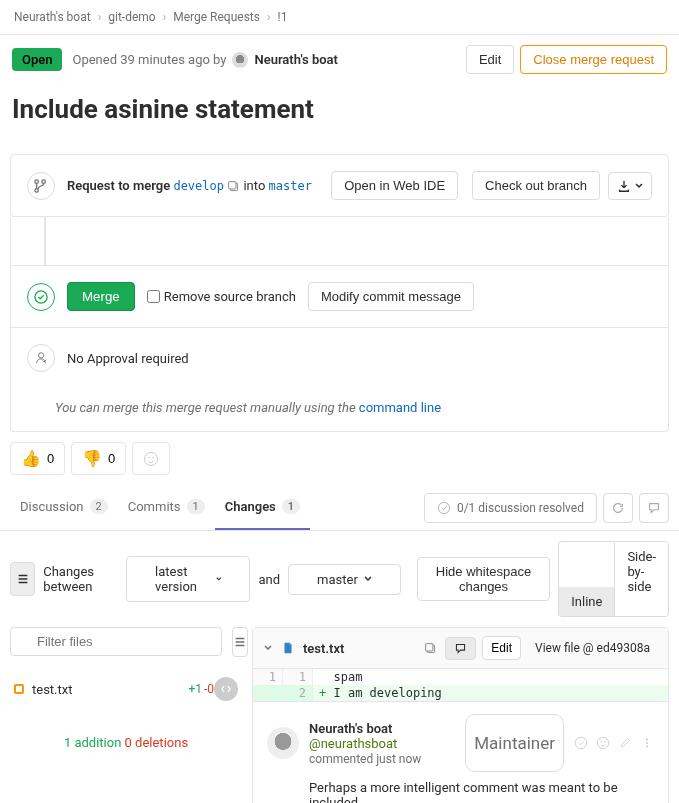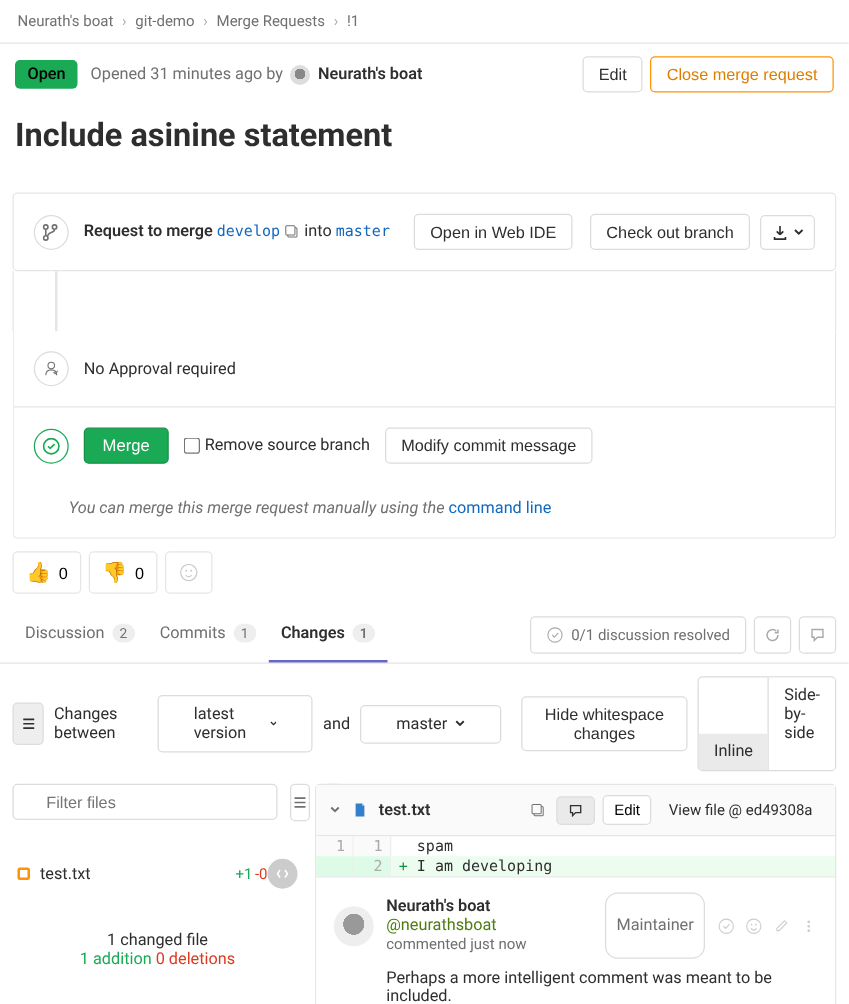--- a/index.html
+++ b/index.html
@@ -68,21 +68,21 @@
     .dropdown { border: 1px solid #dcdcdc; background: #fff; padding: 7px 28px; border-radius: 4px; font-size: 13px; display: flex; align-items: center; gap: 6px; cursor: pointer; }
     .spacer { flex: 1; }
     .toggle-group { display: flex; border: 1px solid #dcdcdc; border-radius: 4px; overflow: hidden; }
     .toggle-group .toggle { padding: 7px 12px; font-size: 13px; cursor: pointer; background: #fff; }
     .toggle-group .toggle.active { background: #eaeaea; margin-top: 45px; }
     .toggle-group .toggle + .toggle { border-left: 1px solid #dcdcdc; }
     
     
     .diff-area { display: flex; gap: 10px; padding: 0 10px 10px 10px; align-items: flex-start; }
     .file-sidebar { width: 232px; flex-shrink: 0; }
-    .file-tools { display: flex; gap: 10px; margin-bottom: 24px; }
+    .file-tools { display: flex; gap: 10px; margin-bottom: 14px; }
     .filter-input { flex: 1; border: 1px solid #dcdcdc; border-radius: 4px; padding: 6px 8px 6px 26px; font-size: 13px; position: relative; }
     .filter-wrap { position: relative; flex: 1; }
     .filter-wrap .search-ico { position: absolute; left: 8px; top: 50%; transform: translateY(-50%); color: #aaa; }
     .file-row { display: flex; align-items: center; padding: 6px 4px; font-size: 13px; }
     .file-dot { width: 10px; height: 10px; border: 2px solid #fc9403; border-radius: 2px; margin-right: 8px; }
     .file-name { flex: 1; }
     .add-count { color: #1aaa55; font-size: 12px; }
     .del-count { color: #db3b21; font-size: 12px; margin-left: 2px; }
     .drag-handle { width: 24px; height: 24px; background: #ccc; border-radius: 50%; display: flex; align-items: center; justify-content: center; color: #fff; font-size: 10px; margin-left: auto; }
     .summary { text-align: center; margin-top: 28px; font-size: 13px; }
@@ -106,21 +106,21 @@
     .ln.added { background: #ddfbe6; }
     .sign { color: #168f48; }
     
     .discussion { padding: 12px 14px; border-top: 1px solid #e5e5e5; background: #fff; }
     .disc-head { display: flex; align-items: center; gap: 10px; }
     .avatar-md { width: 32px; height: 32px; border-radius: 50%; background: radial-gradient(circle at 50% 45%, #999 35%, #eee 36%); flex-shrink: 0; }
     .disc-meta { flex: 1; font-size: 13px; }
     .disc-meta .uname { font-weight: 600; }
     .disc-meta .uhandle { color: #4d7c0f; }
     .disc-meta .utime { color: #707070; font-size: 12px; }
-    .role-tag { border: 1px solid #dcdcdc; color: #707070; border-radius: 10px; padding: 18px 8px; font-size: 13px; }
+    .role-tag { border: 1px solid #dcdcdc; color: #707070; border-radius: 10px; padding: 18px 8px; font-size: 17px; }
     .disc-icons { display: flex; gap: 8px; color: #aaa; align-items: center; }
     .disc-body { padding: 8px 0 4px 42px; font-size: 13px; }
     
     .reply-area { padding: 10px 14px 14px; display: flex; gap: 8px; border-top: 1px solid #efefef; background: #fafafa; }
     .reply-input { flex: 1; border: 1px solid #dcdcdc; border-radius: 4px; padding: 8px 10px; font-size: 13px; background: #fff; }
     
     svg { display: block; }
   </style>
 </head>
 <body>
@@ -131,21 +131,21 @@
   <span class="crumb">git-demo</span>
   <span class="sep">›</span>
   <span class="crumb">Merge Requests</span>
   <span class="sep">›</span>
   <span class="crumb">!1</span>
 </div>
 
 <div class="header-bar">
   <span class="status-open">Open</span>
   <span class="opened-by">
-    <span>Opened 31 minutes ago by</span>
+    <span>Opened 39 minutes ago by</span>
     <span class="avatar-sm"></span>
     <b>Neurath's boat</b>
   </span>
   <button class="btn">Edit</button>
   <button class="btn btn-warning">Close merge request</button>
 </div>
 
 <h1 class="title">Include asinine statement</h1>
 
 <div class="card">
@@ -178,43 +178,43 @@
             <path d="M1 2l3 3 3-3" stroke="#2e2e2e" fill="none" stroke-width="1.5"></path>
           </svg>
       </span>
     </div>
   </div>
 </div>
 
 <div class="pipeline-gap"></div>
 
 <div class="card" style="border-top:0; border-radius:0 0 4px 4px;">
-  <div class="card-section">
-    <span class="icon-circle">
-      <svg width="14" height="14" viewBox="0 0 16 16">
-          <circle cx="8" cy="5" r="3" stroke="#707070" fill="none"></circle>
-          <path d="M3 14c0-3 2-5 5-5s5 2 5 5" stroke="#707070" fill="none"></path>
-          <path d="M10 11l1.5 1.5L14 10" stroke="#707070" fill="none"></path>
-        </svg>
-    </span>
-    <span class="approval-text">No Approval required</span>
-  </div>
   <div class="card-section" style="border-top:1px solid #e5e5e5;">
     <span class="icon-circle green">
       <svg width="14" height="14" viewBox="0 0 16 16">
           <circle cx="8" cy="8" r="7" stroke="#1aaa55" fill="none" stroke-width="1.5"></circle>
           <path d="M5 8l2 2 4-4" stroke="#1aaa55" fill="none" stroke-width="1.5"></path>
         </svg>
     </span>
     <button class="btn-merge">Merge</button>
     <label class="checkbox-label">
       <input type="checkbox" style="">
       <span>Remove source branch</span>
     </label>
     <button class="btn">Modify commit message</button>
+  </div>
+  <div class="card-section">
+    <span class="icon-circle">
+      <svg width="14" height="14" viewBox="0 0 16 16">
+          <circle cx="8" cy="5" r="3" stroke="#707070" fill="none"></circle>
+          <path d="M3 14c0-3 2-5 5-5s5 2 5 5" stroke="#707070" fill="none"></path>
+          <path d="M10 11l1.5 1.5L14 10" stroke="#707070" fill="none"></path>
+        </svg>
+    </span>
+    <span class="approval-text">No Approval required</span>
   </div>
   <div class="manual-merge">
     <span>You can merge this merge request manually using the </span><a href="#">command line</a>
   </div>
 </div>
 
 <div class="reactions">
   <button class="reaction-btn">
     <span class="emoji">👍</span>
     <span>0</span>
@@ -325,21 +325,20 @@
       <span class="file-name">test.txt</span>
       <span class="add-count">+1</span>
       <span class="del-count">-0</span>
       <span class="drag-handle">
         <svg width="10" height="10" viewBox="0 0 10 10">
             <path d="M3 2l-2 3 2 3M7 2l2 3-2 3" stroke="#fff" fill="none" stroke-width="1.3"></path>
           </svg>
       </span>
     </div>
     <div class="summary">
-      <div>1 changed file</div>
       <div>
         <span class="adds">1 addition</span>
         <span class="dels">0 deletions</span>
       </div>
     </div>
   </div>
 
   <div class="diff-panel">
     <div class="file-header">
       <span class="icon-sm">

